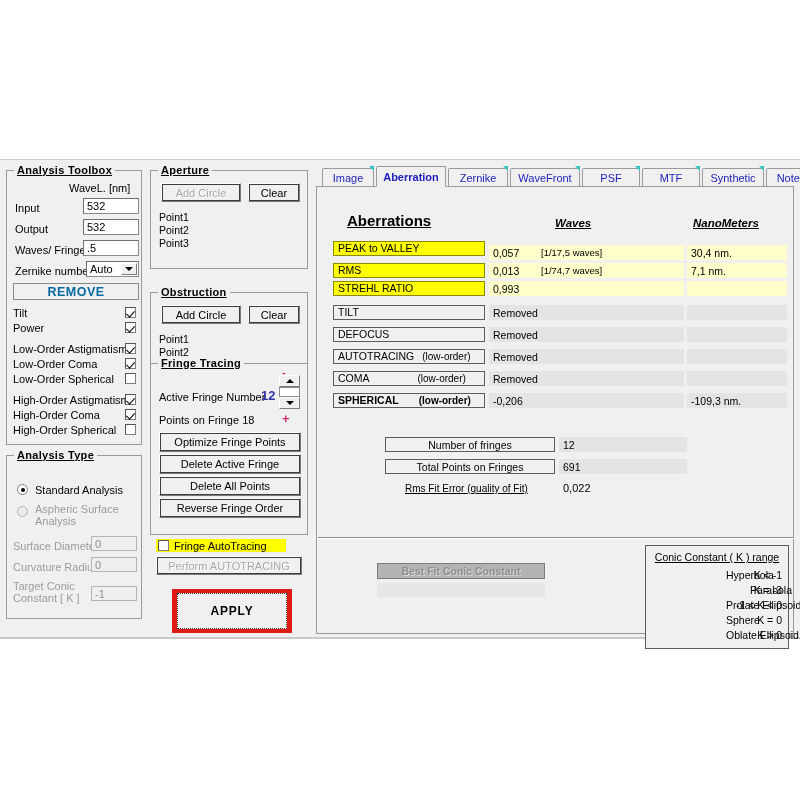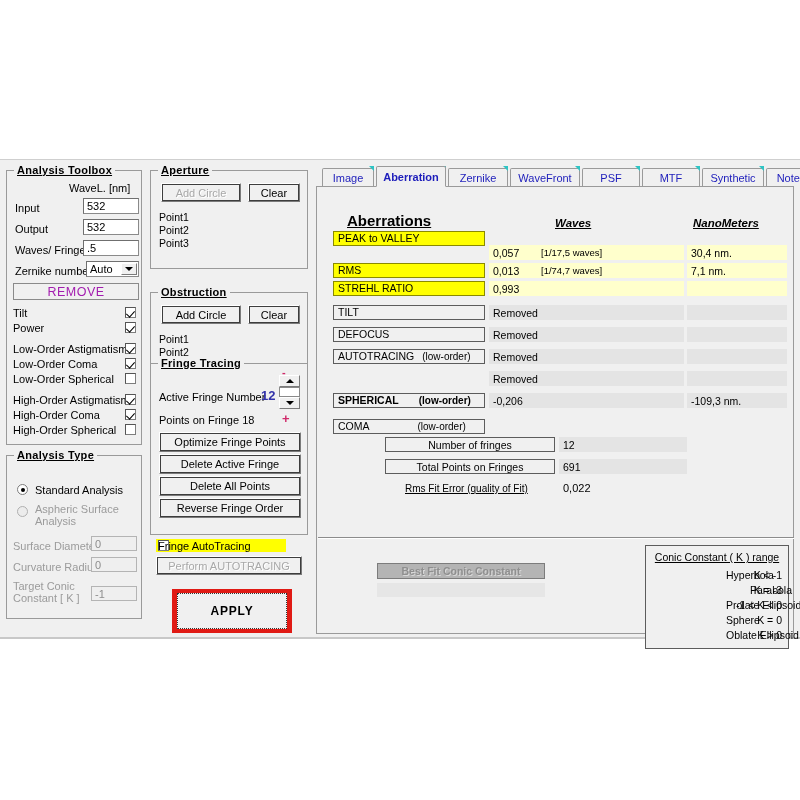--- a/index.html
+++ b/index.html
@@ -76,21 +76,21 @@
   .combo .arw{
     position:absolute;right:1px;top:1px;width:14px;bottom:1px;background:#f0f0f0;
     border:1px solid #fff;border-right-color:#7b7b7b;border-bottom-color:#7b7b7b;
     display:flex;align-items:center;justify-content:center;
   }
   .tri-d{width:0;height:0;border-left:4px solid transparent;border-right:4px solid transparent;border-top:4px solid #000;}
   .tri-u{width:0;height:0;border-left:4px solid transparent;border-right:4px solid transparent;border-bottom:4px solid #000;}
   .remove-btn{
     position:absolute;background:#f0f0f0;border:1px solid #8a8a8a;
     box-sizing:border-box;display:flex;align-items:center;justify-content:center;
-    color:#a21caf;font-weight:normal;font-size:12.5px;letter-spacing:.5px;
+    color:#0369a1;font-weight:bold;font-size:12.5px;letter-spacing:.5px;
   }
   
   #applywrap{position:absolute;left:172px;top:429px;width:120px;height:44px;background:#e01a14;}
   #applybtn{
     position:absolute;left:5px;top:4px;right:5px;bottom:4px;background:#f0f0f0;
     border:1px dotted #333;display:flex;align-items:center;justify-content:center;
     font-weight:bold;font-size:12px;letter-spacing:.8px;
   }
   
   #tabhost{position:absolute;left:316px;top:6px;width:478px;height:468px;}
@@ -284,21 +284,21 @@
 
     <div class="btn" style="left:8px;top:68px;width:142px;height:20px;">Optimize Fringe Points</div>
     <div class="btn" style="left:8px;top:90px;width:142px;height:20px;">Delete Active Fringe</div>
     <div class="btn" style="left:8px;top:112px;width:142px;height:20px;">Delete  All  Points</div>
     <div class="btn" style="left:8px;top:134px;width:142px;height:20px;">Reverse  Fringe Order</div>
   </div>
 
   <div class="grp" id="autotrace-grp" style="border:none;">
     <span class="hlrow" style="left:6px;top:4px;width:130px;height:13px;"></span>
     <span class="cbx" style="left:8px;top:5px;"></span>
-    <span class="lbl" style="left:8px;top:5px;z-index:2;border-radius:6px;">Fringe AutoTracing</span>
+    <span class="lbl" style="left:24px;top:5px;z-index:2;border-radius:6px;">Fringe AutoTracing</span>
     <div class="btn dis" style="left:6px;top:21px;width:146px;height:19px;">Perform  AUTOTRACING</div>
   </div>
 
   <div id="applywrap">
     <div id="applybtn">APPLY</div>
   </div>
 
   <div id="tabhost">
     <div id="tabstrip">
       <div class="tab" style="left:6px;width:52px;">
@@ -339,21 +339,21 @@
       <div class="tab" style="left:450px;width:50px;">
           <span>Notes</span>
         </div>
     </div>
 
     <div id="tabbody">
       <div id="abtitle">Aberrations</div>
       <div class="colhdr" style="left:238px;top:30px;">Waves</div>
       <div class="colhdr" style="left:376px;top:30px;">NanoMeters</div>
 
-      <div class="ab-name hl" style="top:44px;text-align:right;">PEAK to VALLEY</div>
+      <div class="ab-name hl" style="top:54px;text-align:right;">PEAK to VALLEY</div>
       <div class="ab-waves hl" style="top:58px;">
         <span style="display:inline-block;width:48px;">0,057</span>
         <span style="font-size:9.5px;">[1/17,5 waves]</span>
       </div>
       <div class="ab-nm hl" style="top:58px;">30,4  nm.</div>
 
       <div class="ab-name hl" style="top:76px;">RMS</div>
       <div class="ab-waves hl" style="top:76px;">
         <span style="display:inline-block;width:48px;">0,013</span>
         <span style="font-size:9.5px;">[1/74,7 waves]</span>
@@ -375,21 +375,21 @@
       <div class="ab-waves" style="top:140px;">Removed</div>
       <div class="ab-nm" style="top:140px;"></div>
 
       <div class="ab-name" style="top:162px;">
         <span>AUTOTRACING</span>
         <span style="margin-left:8px;font-size:10px;">(low-order)</span>
       </div>
       <div class="ab-waves" style="top:162px;">Removed</div>
       <div class="ab-nm" style="top:162px;"></div>
 
-      <div class="ab-name" style="top:184px;margin-top:48px;">
+      <div class="ab-name" style="top:184px;">
         <span>COMA</span>
         <span style="margin-left:48px;font-size:10px;">(low-order)</span>
       </div>
       <div class="ab-waves" style="top:184px;">Removed</div>
       <div class="ab-nm" style="top:184px;"></div>
 
       <div class="ab-name" style="top:206px;font-weight:bold;">
         <span>SPHERICAL</span>
         <span style="margin-left:20px;font-size:10px;">(low-order)</span>
       </div>

